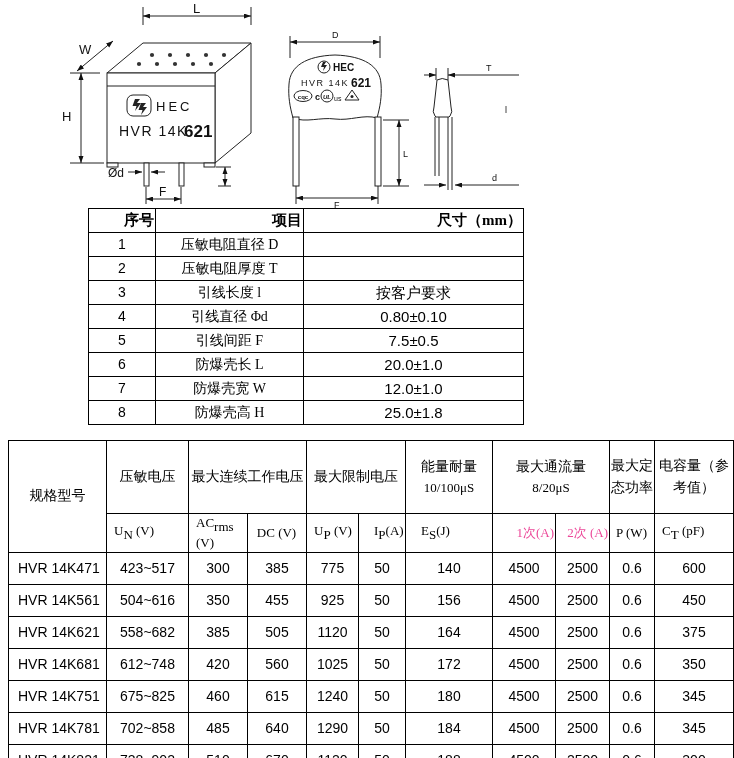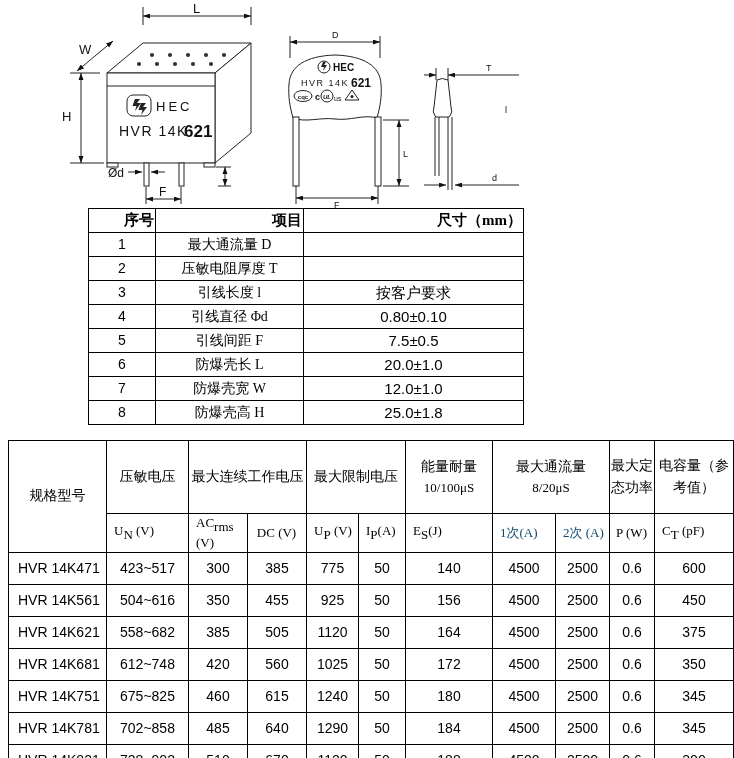--- a/index.html
+++ b/index.html
@@ -18,22 +18,22 @@
   .c-val{text-align:center;font-size:15px;}
 
   
   #spec-table{position:absolute;left:8px;top:440px;width:725px;}
   #spec-table th{font-weight:normal;}
   .grp{height:70px;font-size:14px;text-align:center;vertical-align:middle;line-height:1.55;font-family:"Liberation Serif",serif;}
   .cond{font-size:13px;}
   .sub{height:26px;font-size:13px;font-family:"Liberation Serif",serif;text-align:left;padding-left:7px;vertical-align:middle;}
   .sub.ctr{text-align:center;padding-left:0;}
   .sub sub{font-size:13px;text-align:right;}
-  .muted{color:#0c4a6e;}
-  .squig{text-decoration-style:wavy;text-decoration-color:#d40000;text-decoration-thickness:1px;text-underline-offset:3px;}
+  .muted{color:#ec4899;text-align:right;}
+  .squig{text-decoration-style:wavy;text-decoration-color:#d40000;text-decoration-thickness:1px;text-underline-offset:3px;margin-left:8px;}
   .c-model{height:29px;text-align:left;padding-left:9px;font-size:14px;}
   .c-num{height:29px;text-align:center;font-size:14px;}
 </style>
 </head>
 <body>
 
 <svg id="drawings" width="734" height="210" viewBox="0 0 734 210">
   <defs>
     <marker id="ae" orient="auto" markerWidth="8" markerHeight="6" refX="7" refY="2.5">
         <path d="M0,0L7,2.5L0,5Z" fill="#111"></path>
@@ -179,21 +179,21 @@
   <thead>
     <tr>
       <th>序号</th>
       <th>项目</th>
       <th>尺寸（mm）</th>
     </tr>
   </thead>
   <tbody>
       <tr>
         <td class="c-no">1</td>
-        <td class="c-item">最大通流量 D</td>
+        <td class="c-item">压敏电阻直径 D</td>
         <td class="c-val"></td>
       </tr>
       <tr>
         <td class="c-no">2</td>
         <td class="c-item">压敏电阻厚度 T</td>
         <td class="c-val"></td>
       </tr>
       <tr>
         <td class="c-no">3</td>
         <td class="c-item">引线长度 l</td>

